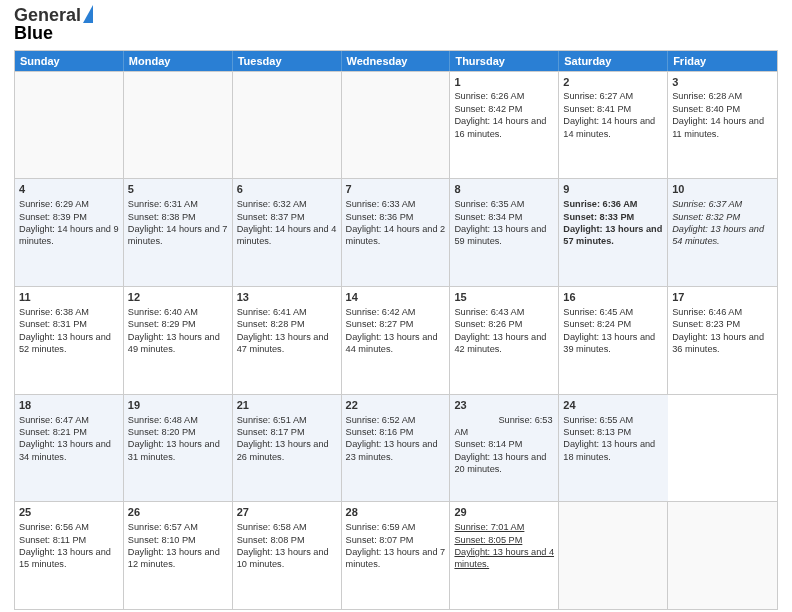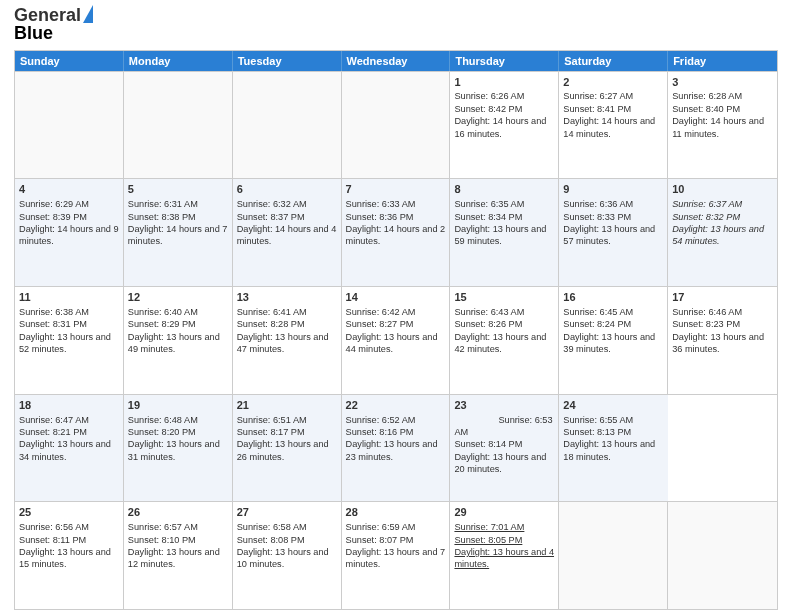--- a/index.html
+++ b/index.html
@@ -163,21 +163,21 @@
 Daylight: 14 hours and 7 minutes.</span></div>
           <div class="cal-cell"><span class="day-num">6</span><span style="white-space: pre-line;">Sunrise: 6:32 AM
 Sunset: 8:37 PM
 Daylight: 14 hours and 4 minutes.</span></div>
           <div class="cal-cell"><span class="day-num">7</span><span style="white-space: pre-line;">Sunrise: 6:33 AM
 Sunset: 8:36 PM
 Daylight: 14 hours and 2 minutes.</span></div>
           <div class="cal-cell"><span class="day-num">8</span><span style="white-space: pre-line;">Sunrise: 6:35 AM
 Sunset: 8:34 PM
 Daylight: 13 hours and 59 minutes.</span></div>
-          <div class="cal-cell"><span class="day-num">9</span><span style="white-space: pre-line;">Sunrise: 6:36 AM
+          <div class="cal-cell"><span class="day-num">9</span><span style="white-space: pre-line; font-weight: bold;">Sunrise: 6:36 AM
 Sunset: 8:33 PM
 Daylight: 13 hours and 57 minutes.</span></div>
           <div class="cal-cell"><span class="day-num">10</span><span style="white-space: pre-line; font-style: italic;">Sunrise: 6:37 AM
 Sunset: 8:32 PM
 Daylight: 13 hours and 54 minutes.</span></div>
         </div>
         <div class="cal-row">
           <div class="cal-cell"><span class="day-num">11</span><span style="white-space: pre-line;">Sunrise: 6:38 AM
 Sunset: 8:31 PM
 Daylight: 13 hours and 52 minutes.</span></div>

